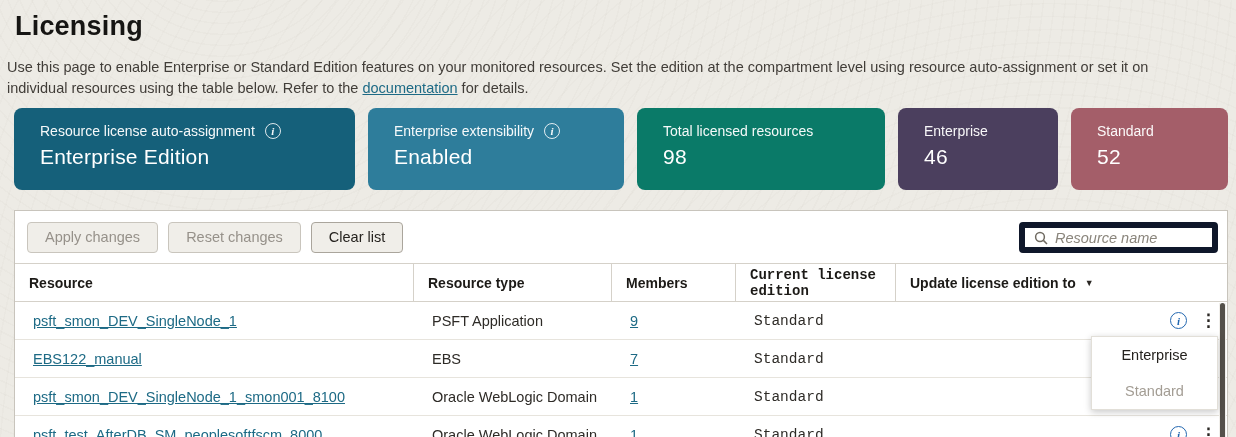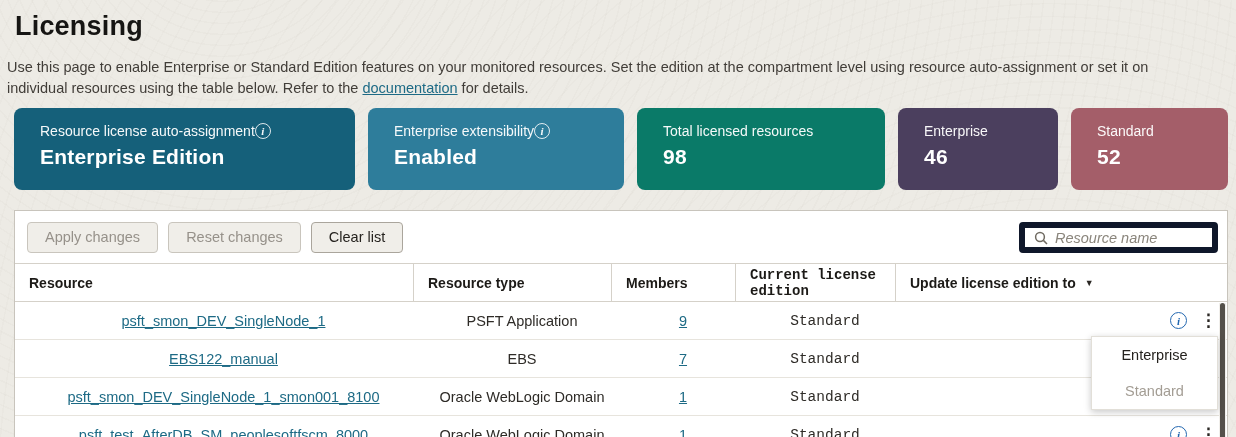--- a/index.html
+++ b/index.html
@@ -13,22 +13,22 @@
     font-family:"Liberation Sans", sans-serif;
     color:#2e2b27;
   }
   .page-title { position:absolute; left:15px; top:11px; font-size:27px; font-weight:600; color:#161513; letter-spacing:.2px; }
   .page-desc { position:absolute; left:7px; top:57px; width:1188px; font-size:14.5px; line-height:20.5px; color:#413d38; }
   .doc-link { color:#1d6a85; text-decoration:underline; cursor:pointer; }
 
   .cards { position:absolute; left:14px; top:108px; display:flex; gap:13px; }
   .card { height:82px; border-radius:8px; color:#fff; padding:15px 10px 0 26px; }
   .c0 { width:341px; } .c1 { width:256px; } .c2 { width:248px; } .c3 { width:160px; } .c4 { width:157px; }
-  .card-label { font-size:14px; color:rgba(255,255,255,.96); display:flex; white-space:nowrap; }
-  .card-value { font-size:21px; font-weight:700; margin-top:6px; letter-spacing:.2px; white-space:nowrap; }
+  .card-label { font-size:14px; color:rgba(255,255,255,.96); display:flex; gap:10px; white-space:nowrap; }
+  .card-value { font-size:21px; font-weight:400; margin-top:6px; letter-spacing:.2px; white-space:nowrap; }
   .info-badge {
     width:16px; height:16px; border:1px solid rgba(255,255,255,.85); border-radius:50%;
     font:italic 700 11px "Liberation Serif", serif; display:inline-flex; align-items:center; justify-content:center; flex:none;
   }
 
   .panel { position:absolute; left:14px; top:210px; width:1214px; height:312px; background:#fff; border:1px solid #c8c4bc; }
   .toolbar { height:53px; border-bottom:1px solid #d5d1c9; position:relative; display:flex; align-items:center; padding-left:12px; gap:10px; }
   .btn {
     height:31px; border-radius:4px; border:1px solid #c9c5bd; background:#f0eee9;
     font-family:inherit; font-size:14.5px; padding:0 17px; color:#96918a; cursor:default;
@@ -43,21 +43,21 @@
   .search-box input::placeholder { color:#8a857c; font-style:italic; }
 
   .thead { display:flex; height:38px; border-bottom:1px solid #d5d1c9; font-size:14px; font-weight:700; color:#1c1a17; }
   .th { height:100%; display:flex; align-items:center; padding-left:14px; border-right:1px solid #d5d1c9; }
   .w-resource { width:399px; } .w-type { width:198px; } .w-members { width:124px; } .w-current { width:160px;font-family:Liberation Mono, monospace; }
   .th.last { flex:1; border-right:none; cursor:pointer; }
   .caret { margin-left:9px; font-size:9px; color:#2b2824; }
   .caret::before { content:"▼"; }
 
   .row { display:flex; height:38px; border-bottom:1px solid #e7e4dd; font-size:14.5px; color:#2e2b27; align-items:center; }
-  .cell { padding-left:18px; white-space:nowrap; overflow:hidden;text-align:center; }
+  .cell { padding-left:18px; white-space:nowrap; overflow:hidden; }
   .cell.actions { flex:1; display:flex; justify-content:flex-end; align-items:center; gap:13px; padding-right:17px; }
   .tlink { color:#1d6a85; text-decoration:underline; cursor:pointer; }
   .row-info {
     width:17px; height:17px; border:1.5px solid #2367b0; border-radius:50%; color:#2367b0; flex:none;
     font:italic 700 11px "Liberation Serif", serif; display:flex; align-items:center; justify-content:center; cursor:pointer;
   }
   .kebab { color:#2b2824; font-size:17px; font-weight:700; line-height:1; cursor:pointer; width:10px; text-align:center; }
   .kebab::before { content:"⋮"; }
 
   .scroll-track { position:absolute; right:1px; top:92px; bottom:1px; width:7px; background:#f1efeb; }

